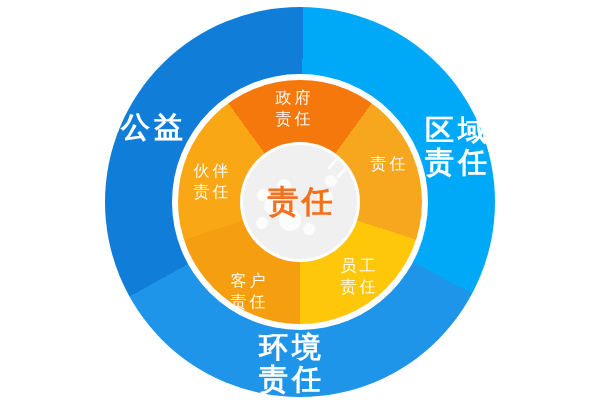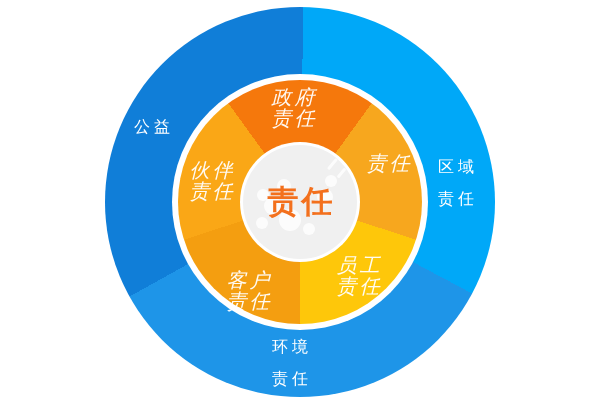--- a/index.html
+++ b/index.html
@@ -44,24 +44,24 @@
   .spark{position:absolute;background:#ffffff;opacity:.8;border-radius:2px;transform:rotate(40deg);}
   .s1{left:88px;top:12px;width:3px;height:14px;}
   .s2{left:97px;top:22px;width:3px;height:12px;}
   .hub-text{
     position:absolute;inset:0;display:flex;flex-direction:column;align-items:center;justify-content:center;
     font-size:31px;font-weight:bold;line-height:42px;letter-spacing:3px;color:var(--center-text);
     z-index:3;text-indent:3px;
   }
   
   .lbl{position:absolute;text-align:center;color:#ffffff;z-index:2;}
-  .o-lbl{width:84px;font-size:16px;font-weight:normal;line-height:32px;letter-spacing:4px;text-indent:4px;}
-  .i-lbl{width:80px;font-size:20px;line-height:21px;letter-spacing:3px;text-indent:3px;color:rgba(255,255,255,.95);font-style:italic;}
+  .o-lbl{width:84px;font-size:29px;font-weight:bold;line-height:32px;letter-spacing:4px;text-indent:4px;}
+  .i-lbl{width:80px;font-size:16px;line-height:21px;letter-spacing:3px;text-indent:3px;color:rgba(255,255,255,.95);}
   .lbl-charity{left:110px;top:111px;}
-  .lbl-region{left:414px;top:114px;margin-top:37px;}
+  .lbl-region{left:414px;top:114px;}
   .lbl-environment{left:248px;top:331px;}
   .lbl-government{left:253px;top:87px;}
   .lbl-shareholder{left:348px;top:153px;}
   .lbl-employee{left:318px;top:255px;}
   .lbl-customer{left:208px;top:270px;}
   .lbl-partner{left:171px;top:160px;}
 </style>
 </head>
 <body>
 

